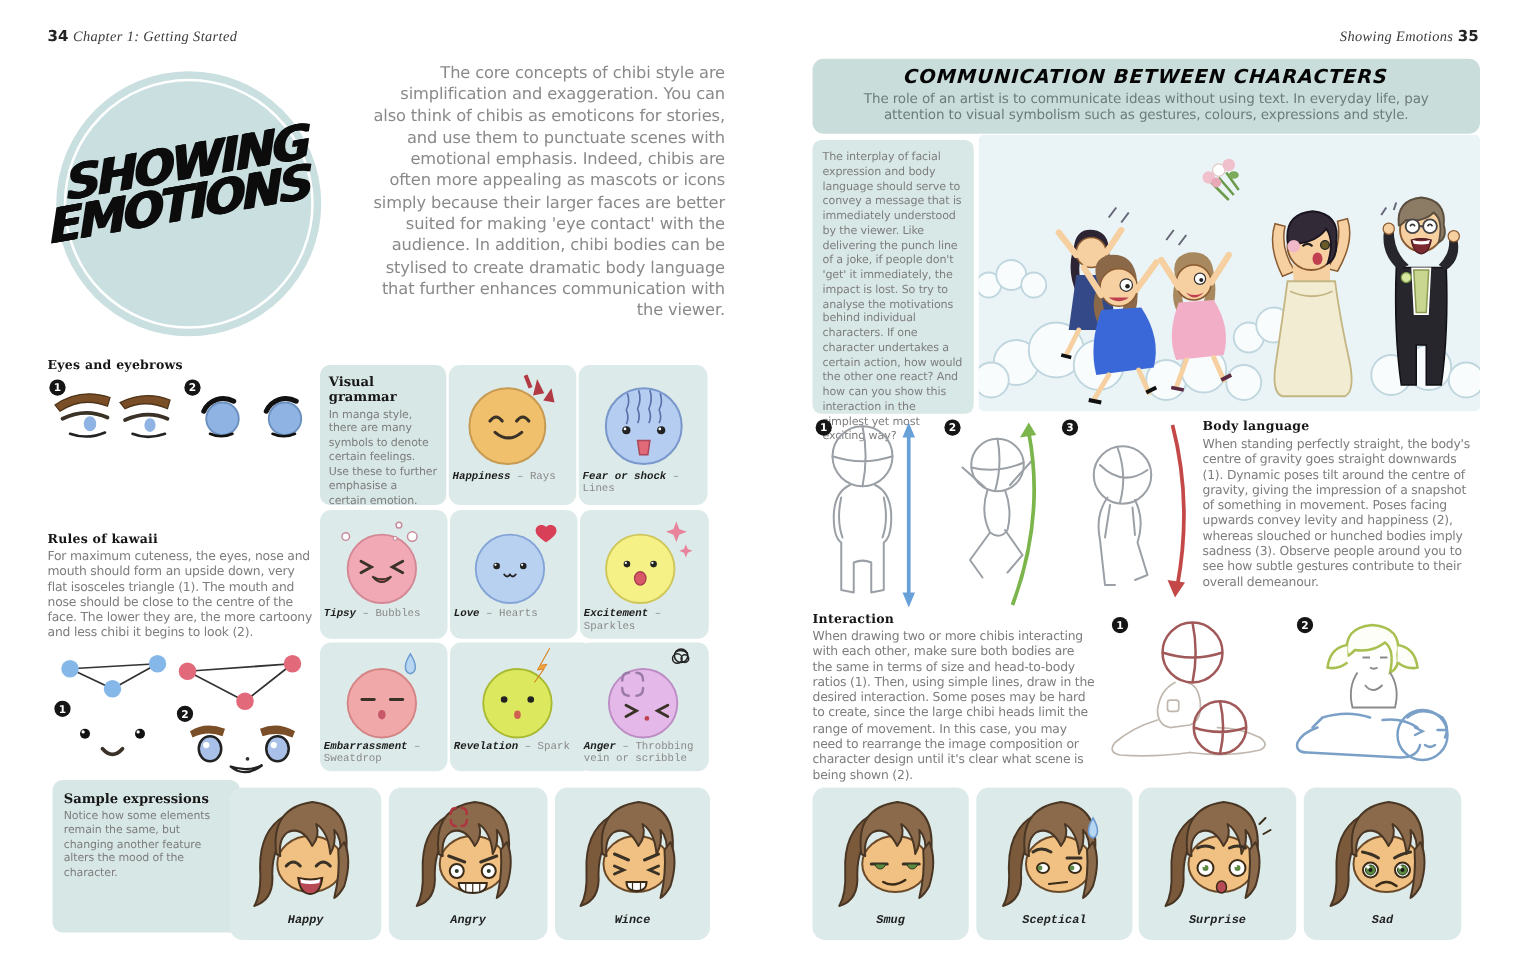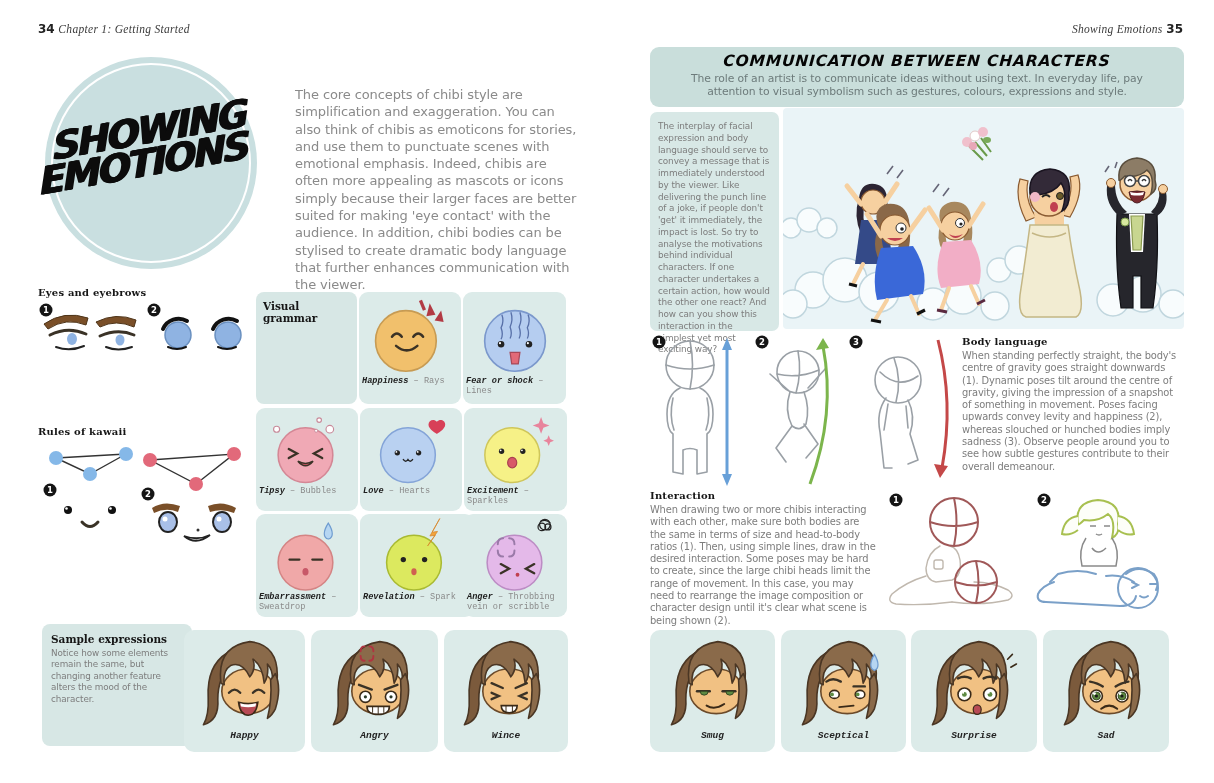--- a/index.html
+++ b/index.html
@@ -15,21 +15,21 @@
   
   .circle { background:#c9dfe0; border-radius:50%; }
   .circle .ring { position:absolute; inset:6px; border:2.5px solid #fff; border-radius:50%; }
   .circle .logo { position:absolute; left:0; right:0; top:58px; text-align:center;
     transform:rotate(-10deg) skewX(-8deg); font-weight:bold; font-style:italic;
     font-size:38px; line-height:.84; letter-spacing:-2px; color:#0c0c0c;
     text-shadow:1px 0 0 #0c0c0c,-1px 0 0 #0c0c0c; }
   .circle .logo .l2 { display:block; margin-left:-14px; }
 
   
-  .intro { text-align:left; font-size:13px; line-height:1.33; color:#8a8a8a; letter-spacing:-.1px;margin-top:36px; }
+  .intro { text-align:right; font-size:13px; line-height:1.33; color:#8a8a8a; letter-spacing:-.1px; }
 
   
   .sec h3 { font-family:"DejaVu Serif",serif; font-weight:bold; font-size:10px; color:#161616; letter-spacing:.2px; }
   .sec p { margin-top:3px; font-size:9.9px; line-height:1.24; color:#7d7d7d; letter-spacing:-.15px; }
 
   
   .tealbox { background:#d7e7e5; border-radius:8px; }
   .tealbox h4 { font-family:"DejaVu Serif",serif; font-weight:bold; font-size:10.5px; color:#161616; }
   .tealbox p { margin-top:3px; font-size:8.8px; line-height:1.3; color:#7d7d7d; letter-spacing:-.1px; }
 
@@ -111,20 +111,21 @@
     <path d="M125 27 A17 17 0 0 1 149 19" stroke="#111" stroke-width="4" fill="none" stroke-linecap="round"></path>
     <path d="M130 45 Q139 49 148 45" stroke="#111" stroke-width="2" fill="none" stroke-linecap="round"></path>
     <circle cx="190" cy="33" r="13" fill="#8fb3e2" stroke="#6a90c0" stroke-width="1.5"></circle>
     <path d="M175 27 A17 17 0 0 1 199 19" stroke="#111" stroke-width="4" fill="none" stroke-linecap="round"></path>
     <path d="M180 45 Q189 49 198 45" stroke="#111" stroke-width="2" fill="none" stroke-linecap="round"></path>
   </svg>
 </div>
 
 <div class="abs sec" style="left:38px;top:426px;width:213px">
   <h3>Rules of kawaii</h3>
+  <p>For maximum cuteness, the eyes, nose and mouth should form an upside down, very flat isosceles triangle (1). The mouth and nose should be close to the centre of the face. The lower they are, the more cartoony and less chibi it begins to look (2).</p>
   <svg viewBox="0 0 210 102" width="210" height="102" style="margin-top:5px">
     <path d="M18 16 L88 12 L52 32 Z" fill="none" stroke="#333" stroke-width="1.4"></path>
     <circle cx="18" cy="16" r="7" fill="#85b8e8"></circle>
       <circle cx="88" cy="12" r="7" fill="#85b8e8"></circle>
       <circle cx="52" cy="32" r="7" fill="#85b8e8"></circle>
     <g transform="translate(12,48)">
         <circle r="6.5" fill="#151515"></circle>
         <text class="bdgt" y="3" text-anchor="middle">1</text>
       </g>
     <circle cx="30" cy="68" r="4" fill="#111"></circle>
@@ -146,20 +147,21 @@
     <ellipse cx="184" cy="80" rx="9" ry="10" fill="#a9c0e8" stroke="#222" stroke-width="2"></ellipse>
     <circle cx="127" cy="77" r="2.5" fill="#fff"></circle>
       <circle cx="181" cy="77" r="2.5" fill="#fff"></circle>
     <circle cx="160" cy="88" r="1.5" fill="#333"></circle>
     <path d="M146 94 Q158 104 172 93 Q160 99 146 94 Z" fill="#fff" stroke="#222" stroke-width="1.8"></path>
   </svg>
 </div>
 
 <div class="abs tealbox" style="left:256px;top:292px;width:101px;height:112px;padding:8px 7px">
   <h4>Visual grammar</h4>
+  <p>In manga style, there are many symbols to denote certain feelings. Use these to further emphasise a certain emotion.</p>
 </div>
 
 <div class="abs cell" style="left:359px;top:292px;width:102px;height:112px">
   <svg class="face" viewBox="0 0 100 100" width="82" height="82">
     <circle cx="45" cy="56" r="37" fill="#f1c06c" stroke="#c79b53" stroke-width="2"></circle>
     <path d="M28 51 q6 -8 12 0" class="ln"></path>
       <path d="M54 51 q6 -8 12 0" class="ln"></path>
     <path d="M33 62 q13 11 26 0" class="ln"></path>
     <polygon points="74,10 81,24 70,26" fill="#b23a44"></polygon>
     <polygon points="88,19 91,33 80,31" fill="#b23a44"></polygon>

